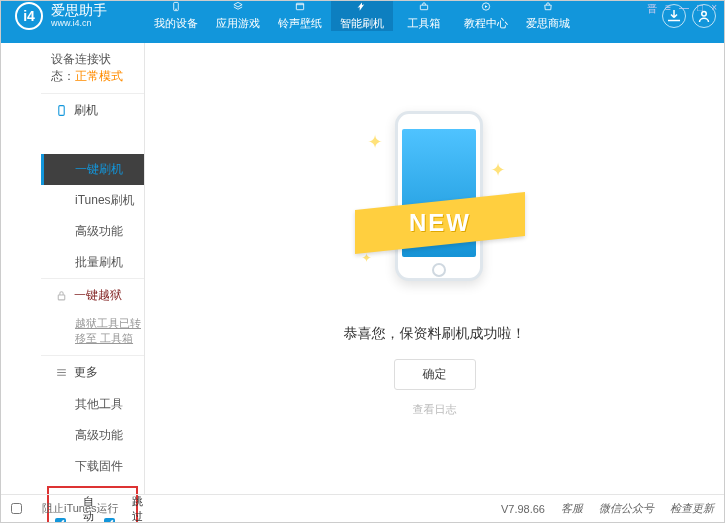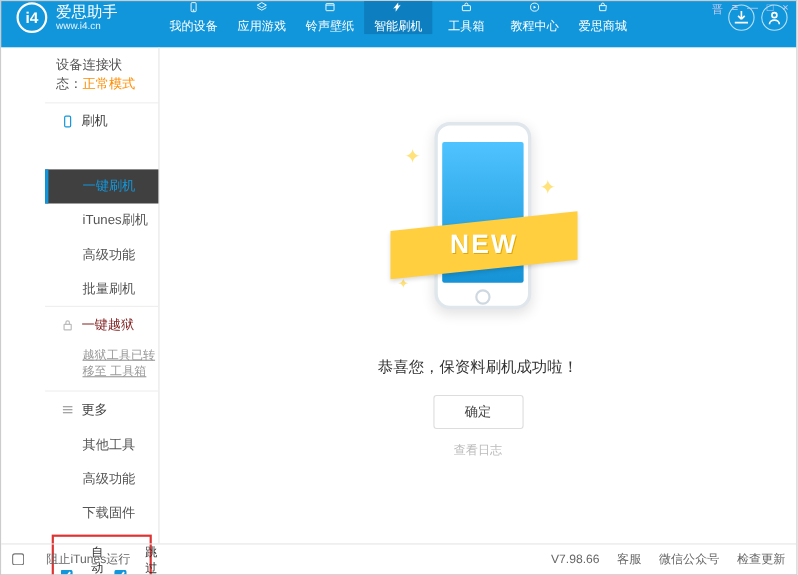--- a/index.html
+++ b/index.html
@@ -40,21 +40,21 @@
 .phone-home { position: absolute; left: 72px; top: 162px; width: 14px; height: 14px; border: 2px solid #cfd8e0; border-radius: 50%; }
 .banner { position: absolute; left: -5px; top: 100px; width: 170px; height: 44px; background: #ffcf3f; transform: skewY(-6deg); display: flex; align-items: center; justify-content: center; box-shadow: 0 2px 4px rgba(0,0,0,0.15); }
 .banner span { color: #fff; font-weight: 900; font-size: 24px; letter-spacing: 2px; transform: skewY(6deg); text-shadow: 1px 1px 0 #e0a800; }
 .sparkle { position: absolute; color: #ffe27a; font-size: 18px; }
 .msg { margin-top: 14px; font-size: 14px; color: #333; }
 .ok-btn { margin-top: 16px; border: 1px solid #ddd; background: #fff; padding: 6px 28px; font-size: 12px; color: #444; cursor: pointer; border-radius: 3px; }
 .log-link { margin-top: 12px; font-size: 11px; color: #bbb; cursor: pointer; }
 .footer { height: 28px; border-top: 1px solid #e5e5e5; display: flex; align-items: center; font-size: 11px; color: #666; padding: 0 10px; gap: 16px; }
 .footer label { display: flex; align-items: center; gap: 20px; cursor: pointer; }
 .footer-spacer { flex: 1; }
-.footer-link { cursor: pointer; }
+.footer-link { cursor: pointer; font-style: italic; }
 .side-icon { width: 13px; height: 13px; }
 </style>
 </head>
 <body>
 
 <div class="win-controls">
   <span>晋</span>
   <span>≡</span>
   <span>—</span>
   <span>□</span>

